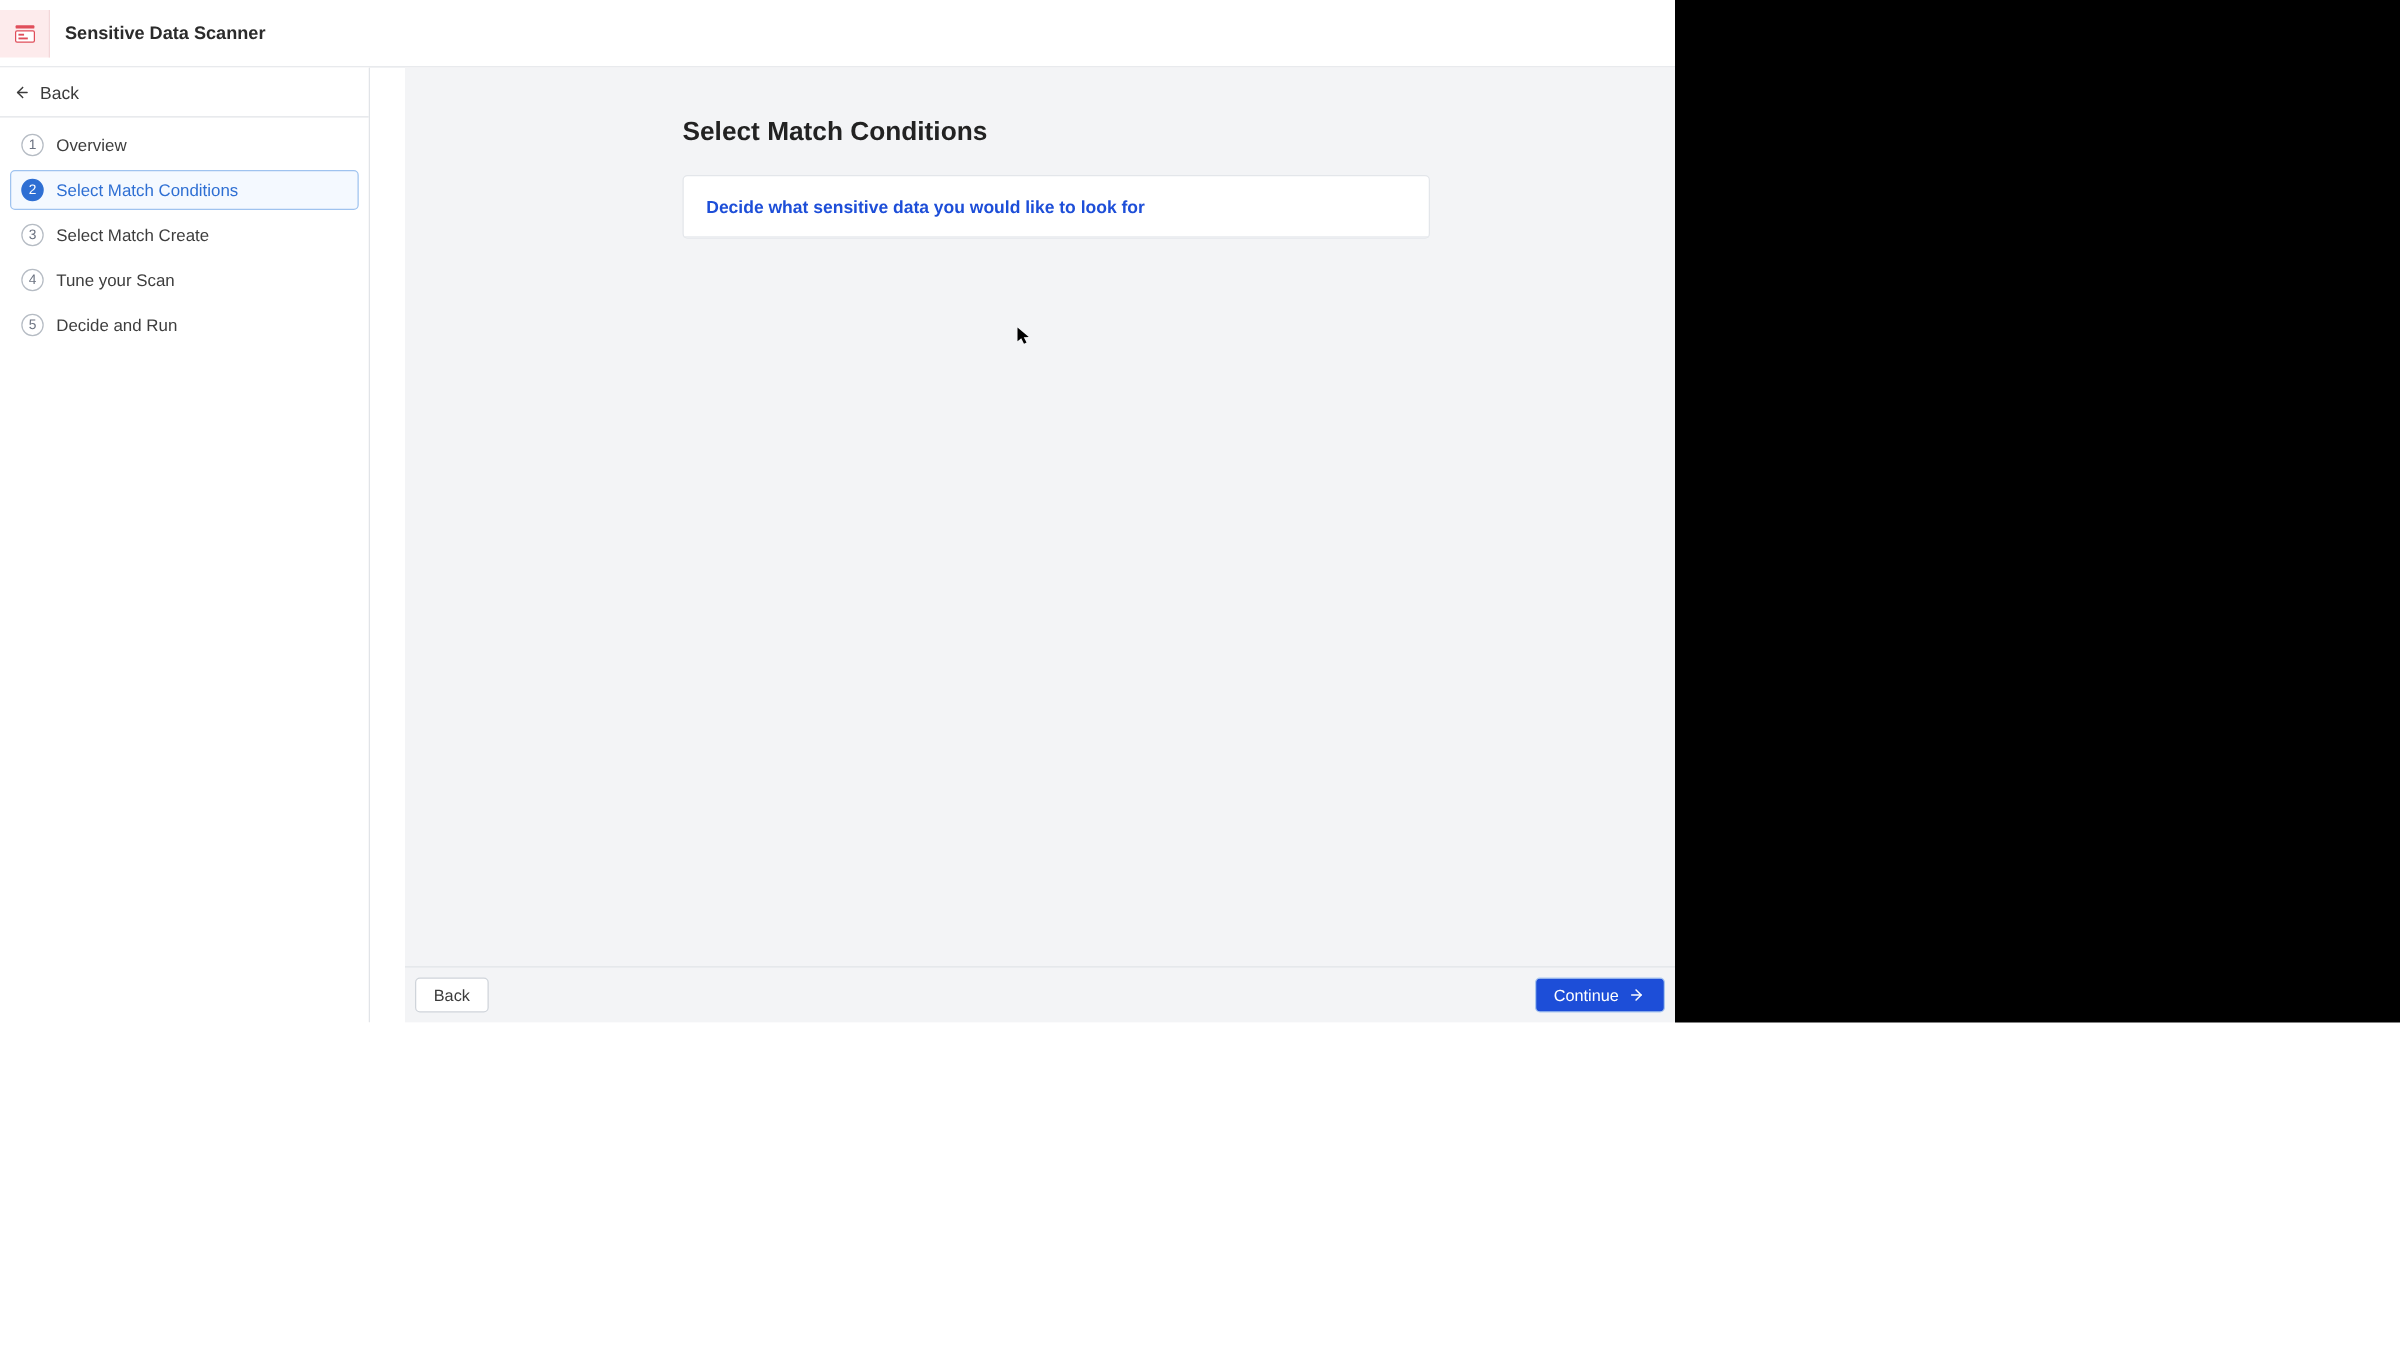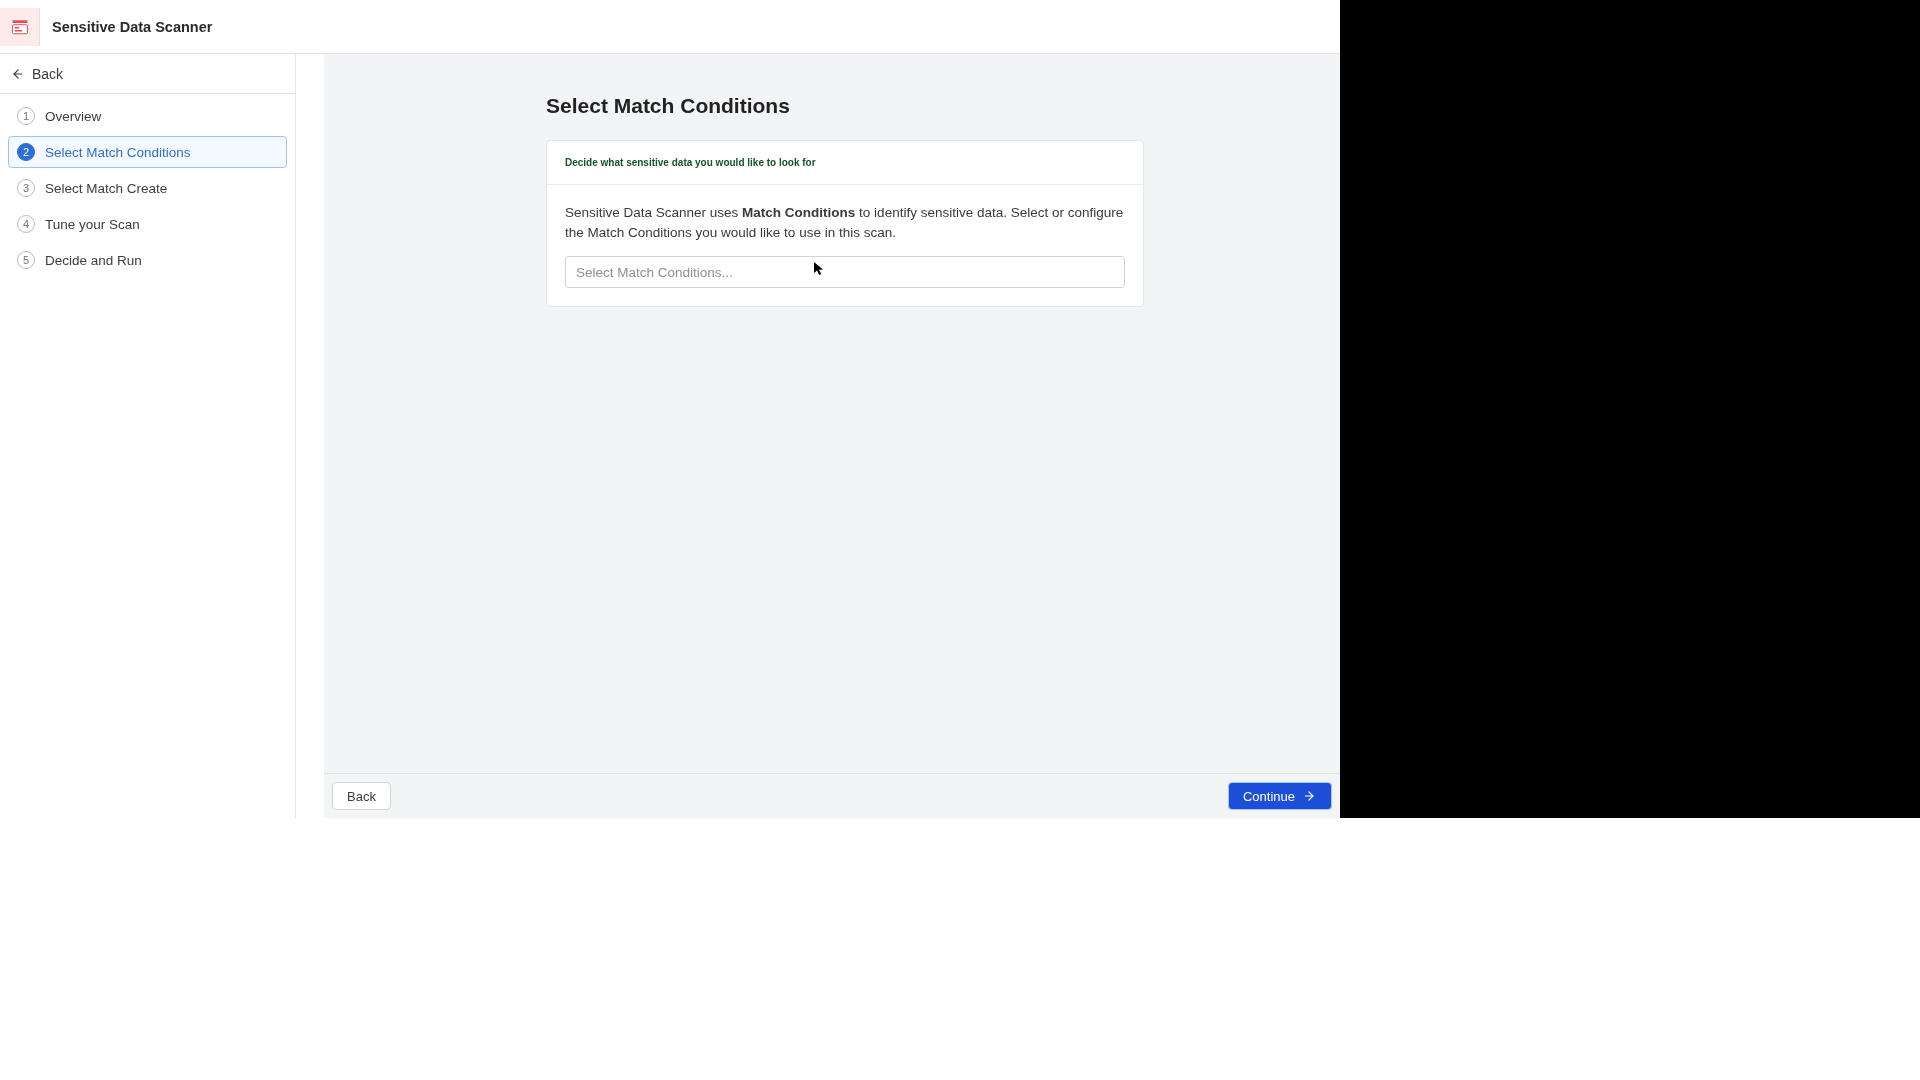--- a/index.html
+++ b/index.html
@@ -34,21 +34,21 @@
   .step.active { border-color: #9fc3ef; background: #f4f9ff; }
   .step.active .num { background: #2e6fd3; border-color: #2e6fd3; color: #fff; }
   .step.active .step-label { color: #2e6fd3; font-weight: 500; }
 
   
   .main { flex: 1; background: #f3f4f6; position: relative; display: flex; flex-direction: column; }
   .content { flex: 1; overflow: auto; padding: 40px 0 0 0; }
   .page-title { margin: 0 0 22px 222px; font-size: 21px; font-weight: 700; color: #222; }
 
   .card { margin-left: 222px; width: 598px; border: 1px solid #e3e6ea; background: #fff; border-radius: 4px; }
-  .card-header { padding: 16px 18px; border-bottom: 1px solid #e7eaee; font-size: 10px; font-weight: 600; color: #14532d; }
+  .card-header { padding: 16px 18px; border-bottom: 1px solid #e7eaee; font-size: 14px; font-weight: 600; color: #1d4ed8; }
   .card-body { padding: 18px; }
   .card-text { font-size: 13.5px; line-height: 1.45; color: #3a3a3a; }
   .card-text b { font-weight: 700; }
 
   .select-box { margin-top: 14px; width: 100%; height: 32px; border: 1px solid #cfd4da; border-radius: 3px; padding: 0 10px; display: flex; align-items: center; color: #8a8f97; font-size: 13.5px; cursor: pointer; background: #fff; }
 
   .cursor { position: absolute; width: 12px; height: 16px; pointer-events: none; }
 
   
   .footer { height: 45px; border-top: 1px solid #e1e4e8; background: #f3f4f6; display: flex; align-items: center; justify-content: space-between; padding: 0 8px; }
@@ -111,28 +111,20 @@
         </div>
       </div>
     </div>
 
     <div class="main">
       <div class="content">
         <h1 class="page-title">Select Match Conditions</h1>
 
         <div class="card">
           <div class="card-header">Decide what sensitive data you would like to look for</div>
-          <div class="card-body">
-            <p class="card-text">
-              <span>Sensitive Data Scanner uses </span><b>Match Conditions</b><span> to identify sensitive data. Select or configure the Match Conditions you would like to use in this scan.</span>
-            </p>
-            <div class="select-box">
-              <span>Select Match Conditions...</span>
-            </div>
-          </div>
         </div>
 
         <svg class="cursor" style="left:489px; top:207px;" viewBox="0 0 12 16">
           <path d="M1 1 L1 12 L4 9.5 L6.2 14 L8.2 13 L6 8.8 L10 8.5 Z" fill="#000"></path>
         </svg>
       </div>
 
       <div class="footer">
         <button class="btn btn-back">
           <span>Back</span>

